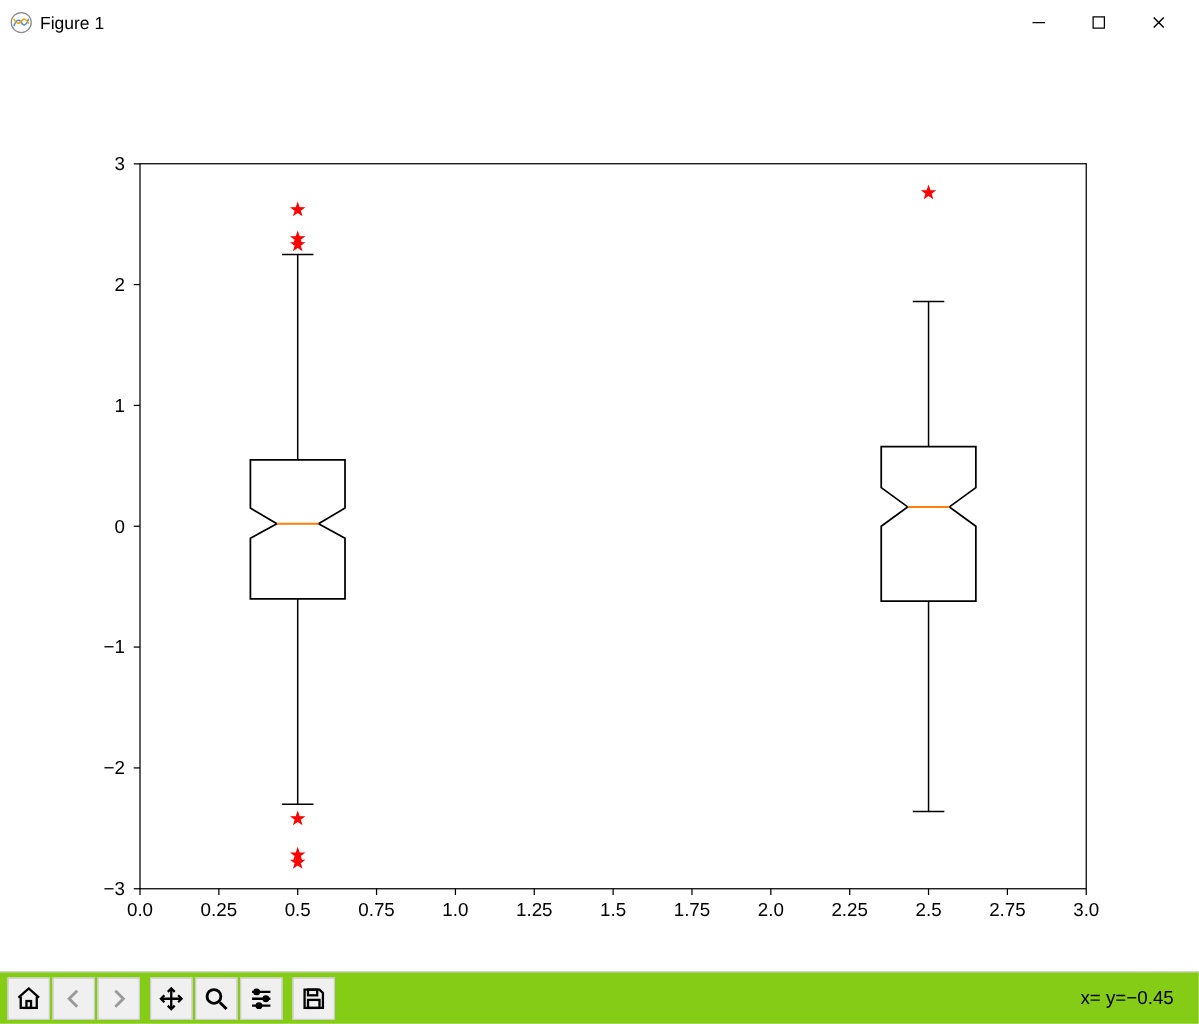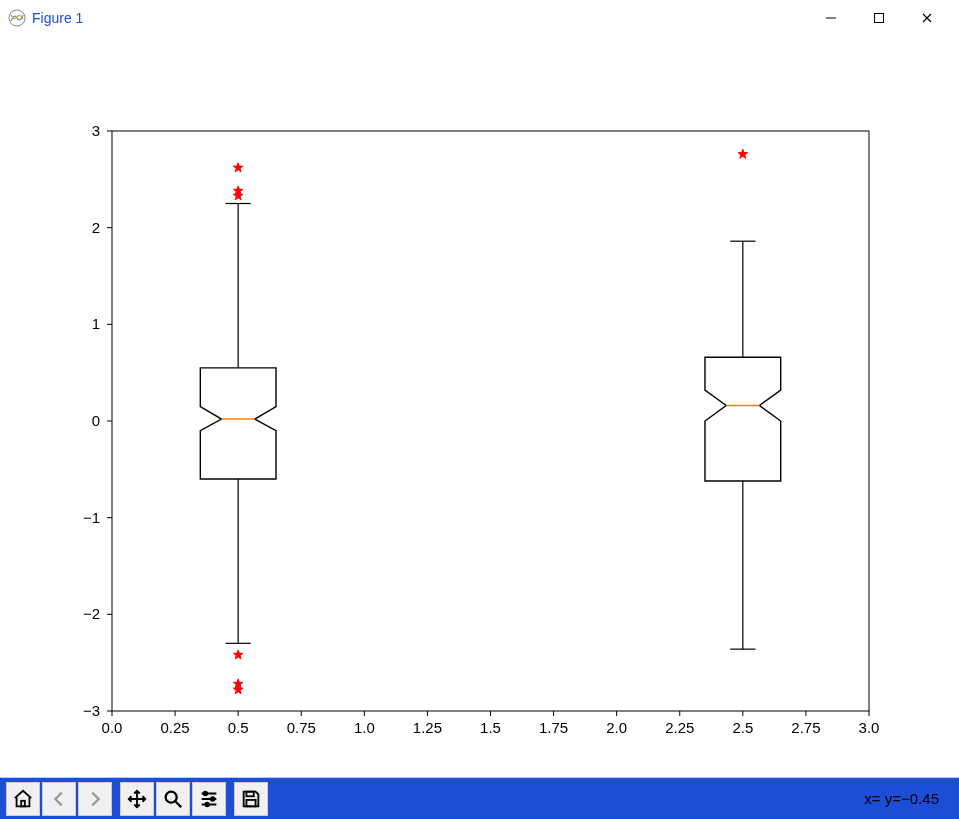--- a/index.html
+++ b/index.html
@@ -1,24 +1,24 @@
 <!DOCTYPE html>
 <html><head>
   <meta charset="utf-8">
   <style>
     * { margin: 0; padding: 0; box-sizing: border-box; }
     body { background: #fff; font-family: Arial, sans-serif; width: 959px; height: 819px; display: flex; flex-direction: column; }
     .titlebar { height: 36px; display: flex; align-items: center; padding: 0 8px; }
     .titlebar-icon { width: 18px; height: 18px; margin-right: 6px; }
-    .titlebar-title { font-size: 14px; color: #1d4ed8; flex: 1; }
+    .titlebar-title { font-size: 14px; color: #000000; flex: 1; }
     .titlebar-buttons { display: flex; align-items: center; }
     .titlebar-btn { width: 48px; height: 32px; display: flex; align-items: center; justify-content: center; }
     .titlebar-btn svg { stroke: #000; }
     .chart-area { flex: 1; background: #fff; position: relative; }
-    .toolbar { height: 42px; background: #1d4ed8; display: flex; align-items: center; padding: 2px 6px; border-top: 1px solid #ccc; }
+    .toolbar { height: 42px; background: #84cc16; display: flex; align-items: center; padding: 2px 6px; border-top: 1px solid #ccc; }
     .tool-group { display: flex; align-items: center; margin-right: 8px; gap: 2px; }
     .tool-btn { width: 34px; height: 34px; display: flex; align-items: center; justify-content: center; background: #f0f0f0; border: 1px solid #ccc; cursor: pointer; }
     .coords { margin-left: auto; padding-right: 14px; font-size: 15px; }
     svg.plot { display: block; }
   </style>
 </head>
 <body>
 
 <div class="titlebar">
   <span class="titlebar-icon">

